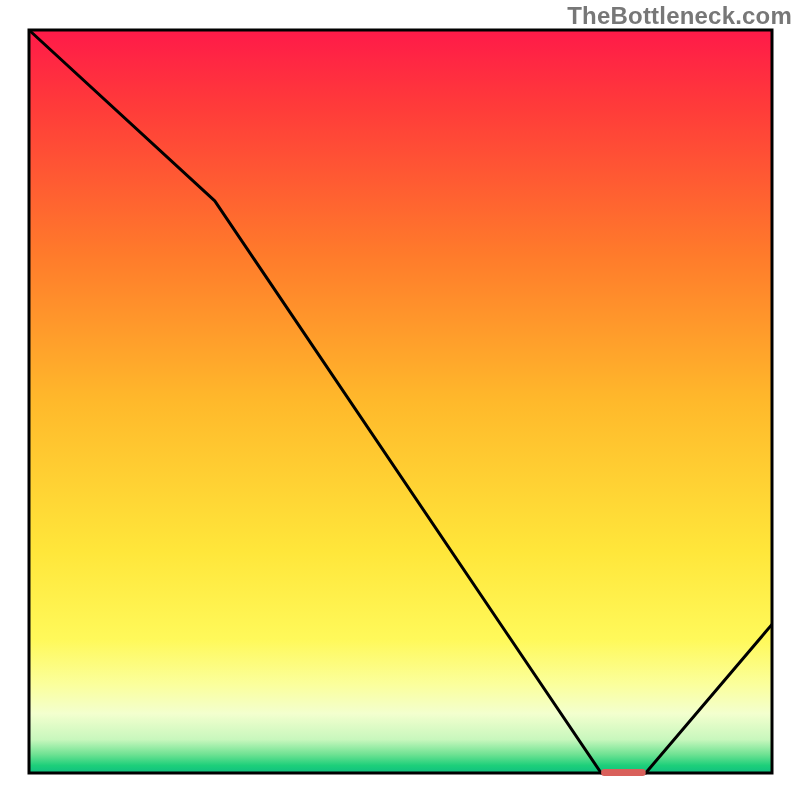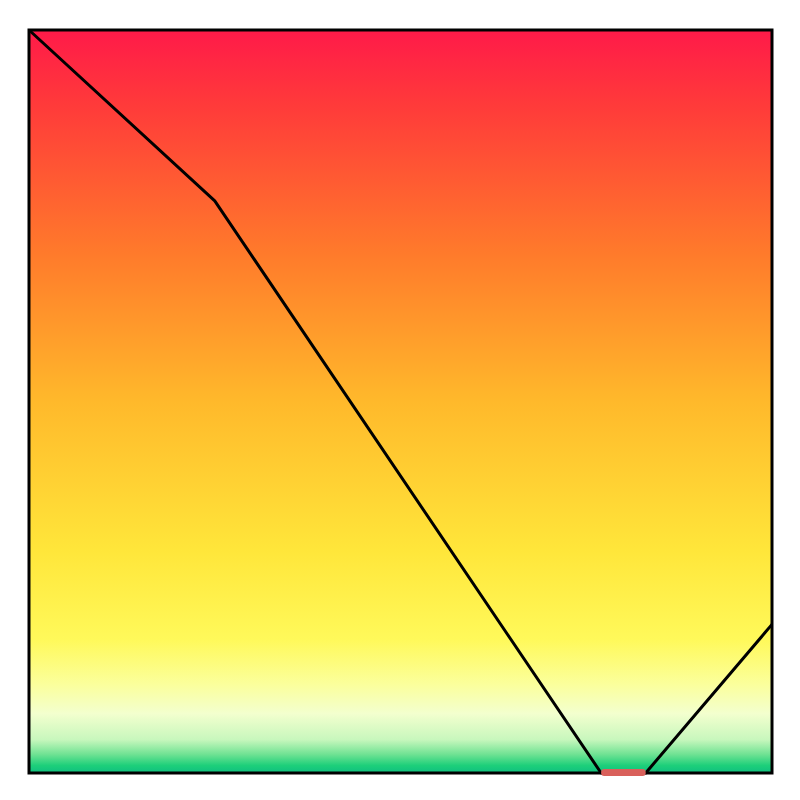--- a/index.html
+++ b/index.html
@@ -30,20 +30,21 @@
     position: absolute;
     left: 0;
     top: 0;
   }
 </style>
 </head>
 <body>
 
 <div class="container">
 
+  <div class="watermark">TheBottleneck.com</div>
 
   <svg class="chart" width="800" height="800" viewBox="0 0 800 800">
     <defs>
       <linearGradient id="bg-grad" x1="0" y1="0" x2="0" y2="1">
 
       <stop offset="0%" stop-color="#ff1a49"></stop>
           <stop offset="10%" stop-color="#ff3a3a"></stop>
           <stop offset="30%" stop-color="#ff7a2b"></stop>
           <stop offset="50%" stop-color="#ffb92b"></stop>
           <stop offset="70%" stop-color="#ffe63a"></stop>

